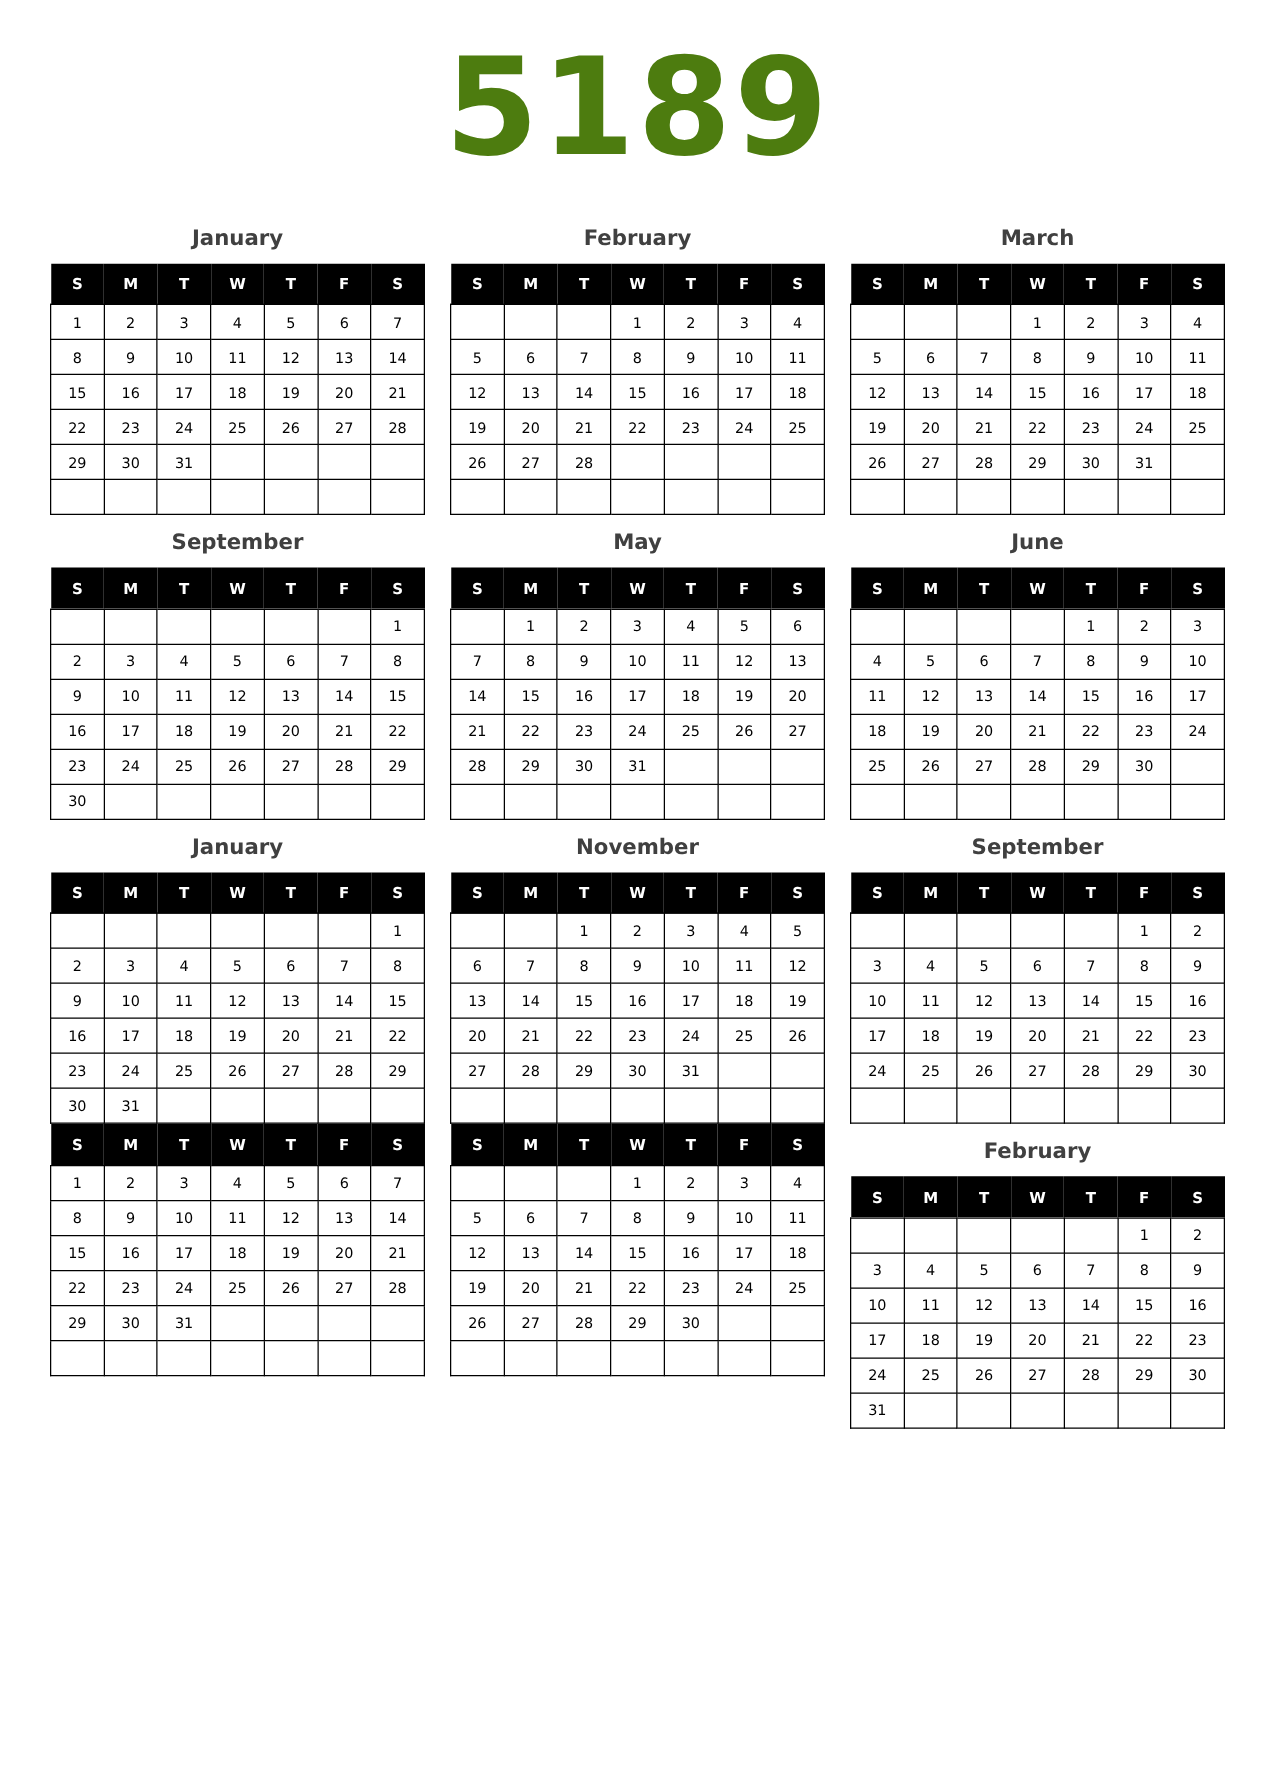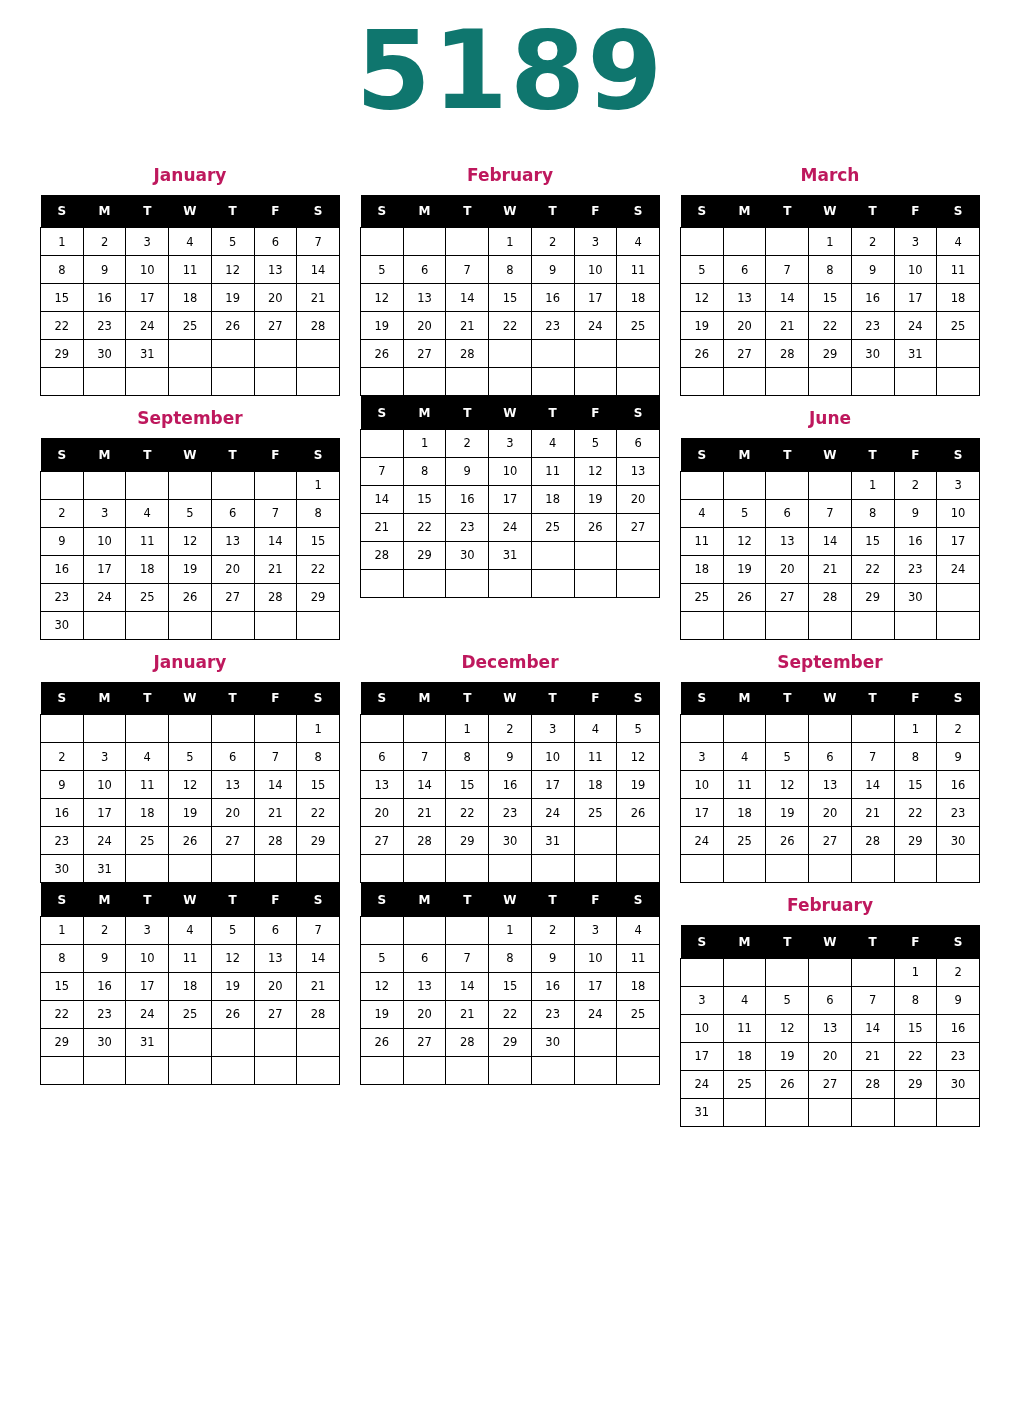--- a/index.html
+++ b/index.html
@@ -16,42 +16,42 @@
     height: 1412px;
     position: relative;
     background: #ffffff;
     overflow: hidden;
   }
   .year-title {
     text-align: center;
     font-size: 108px;
     font-weight: bold;
     letter-spacing: 2px;
-    color: #0f766e;
-    margin: 0;
+    color: #4d7c0f;
+    margin: 16px;
     padding-top: 12px;
     line-height: 1.1;
     font-family: "DejaVu Sans", sans-serif;
   }
   .months-grid {
     display: grid;
     grid-template-columns: repeat(3, 300px);
     justify-content: center;
     column-gap: 20px;
     row-gap: 0px;
     margin-top: 22px;
   }
   .month {
     width: 300px;
   }
   .month-name {
     text-align: center;
     font-size: 17px;
     font-weight: bold;
-    color: #be185d;
+    color: #404040;
     padding: 12px 0 10px 0;
     font-family: "DejaVu Sans", sans-serif;
   }
   table.cal {
     border-collapse: collapse;
     width: 300px;
     table-layout: fixed;
   }
   table.cal th {
     background: #000000;
@@ -362,20 +362,21 @@
               <td class="empty"></td>
               <td class="empty"></td>
               <td class="empty"></td>
               <td class="empty"></td>
               <td class="empty"></td>
             </tr>
           </tbody>
         </table>
       </div>
       <div class="month">
+        <div class="month-name">May</div>
         <table class="cal">
           <thead>
             <tr>
               <th>S</th>
               <th>M</th>
               <th>T</th>
               <th>W</th>
               <th>T</th>
               <th>F</th>
               <th>S</th>
@@ -577,21 +578,21 @@
               <td class="empty"></td>
               <td class="empty"></td>
               <td class="empty"></td>
               <td class="empty"></td>
               <td class="empty"></td>
             </tr>
           </tbody>
         </table>
       </div>
       <div class="month">
-        <div class="month-name">December</div>
+        <div class="month-name">November</div>
         <table class="cal">
           <thead>
             <tr>
               <th>S</th>
               <th>M</th>
               <th>T</th>
               <th>W</th>
               <th>T</th>
               <th>F</th>
               <th>S</th>

